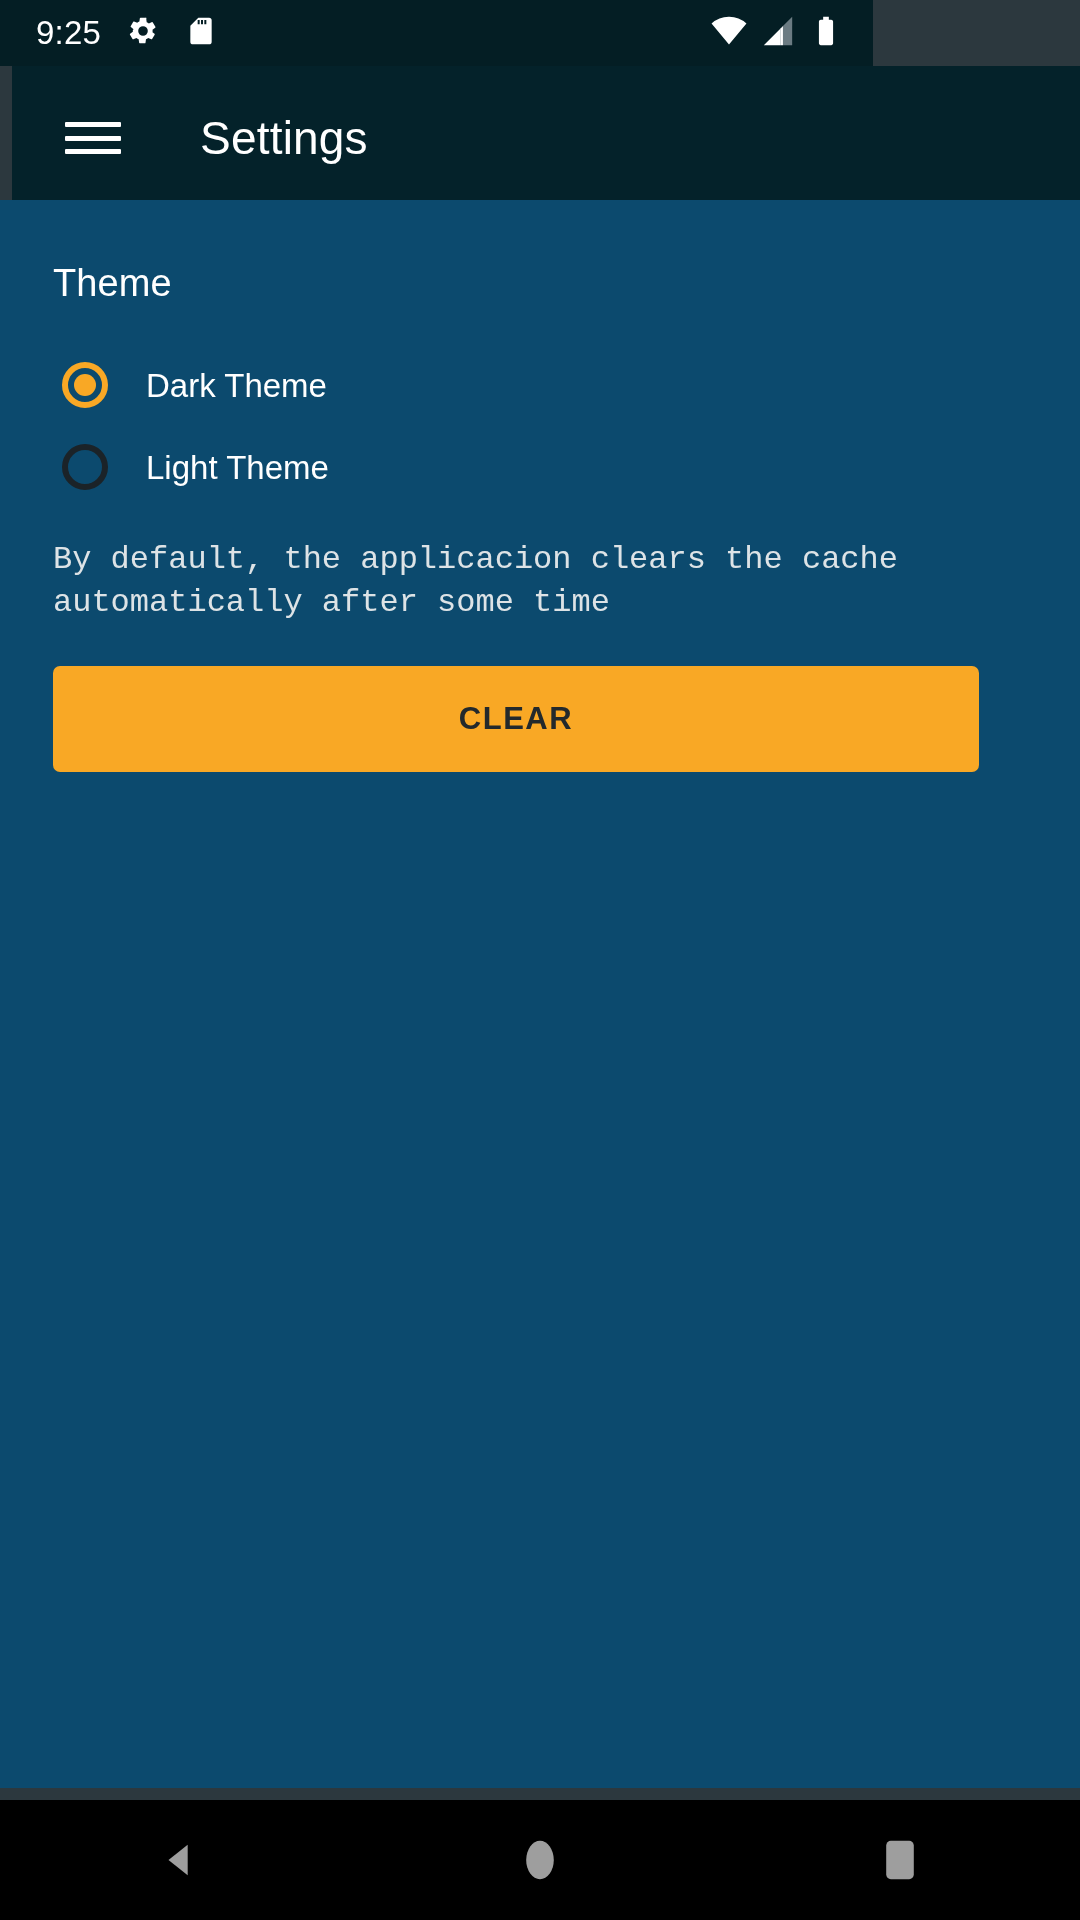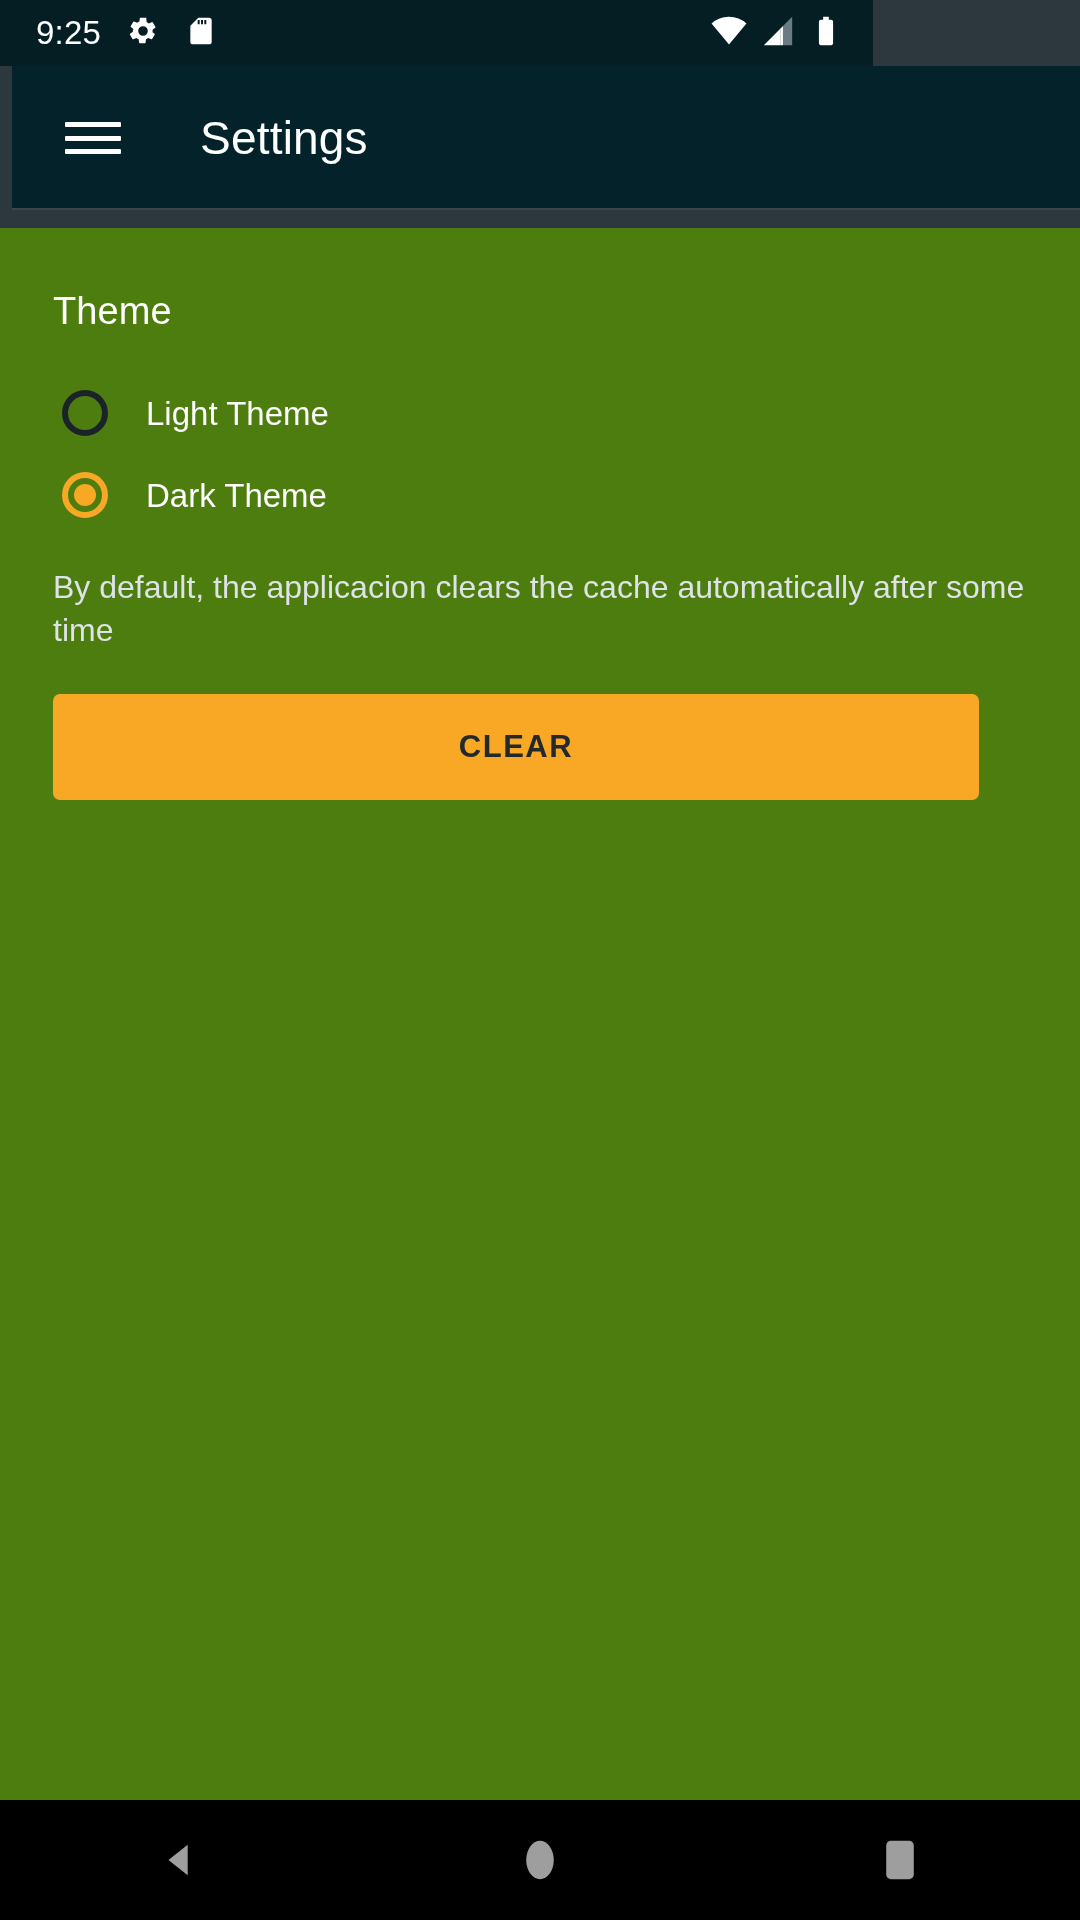--- a/index.html
+++ b/index.html
@@ -93,24 +93,24 @@
     color: #ffffff;
     font-size: 46px;
     line-height: 46px;
     font-weight: 400;
     letter-spacing: 0.2px;
   }
 
   
   #content {
     position: absolute;
-    left: 0; top: 228px;
+    left: 0; top: 200px;
     width: 1080px;
     height: 1588px;
-    background: #4d7c0f;
+    background: #0c4a6e;
     box-sizing: border-box;
     padding: 0 53px;
   }
   .section-heading {
     color: #ffffff;
     font-size: 38px;
     line-height: 38px;
     font-weight: 400;
     letter-spacing: 0.1px;
   }
@@ -157,20 +157,21 @@
   }
 
   #cache-heading { margin-top: 72px; }
   #cache-description {
     margin-top: 30px;
     color: #dde3e6;
     font-size: 32px;
     line-height: 43px;
     font-weight: 400;
     max-width: 980px;
+    font-family: Liberation Mono, monospace;
   }
 
   #clear-button {
     margin-top: 42px;
     width: 926px;
     height: 106px;
     background: #f9a825;
     border: none;
     border-radius: 7px;
     color: #23292c;
@@ -253,31 +254,31 @@
     <div id="app-title">Settings</div>
   </div>
 
   <div id="content">
 
     <div id="theme-heading" class="section-heading">Theme</div>
 
     <div id="theme-options">
 
       <div class="radio-row">
-        <span class="radio-outer off"></span>
-        <span class="radio-label">Light Theme</span>
-      </div>
-
-      <div class="radio-row">
         <span class="radio-outer on">
           <span class="radio-dot"></span>
         </span>
         <span class="radio-label">Dark Theme</span>
       </div>
 
+      <div class="radio-row">
+        <span class="radio-outer off"></span>
+        <span class="radio-label">Light Theme</span>
+      </div>
+
     </div>
 
 
     <div id="cache-description">By default, the applicacion clears the cache automatically after some time</div>
 
     <button id="clear-button">CLEAR</button>
 
   </div>
 
   <div id="nav-bar">

